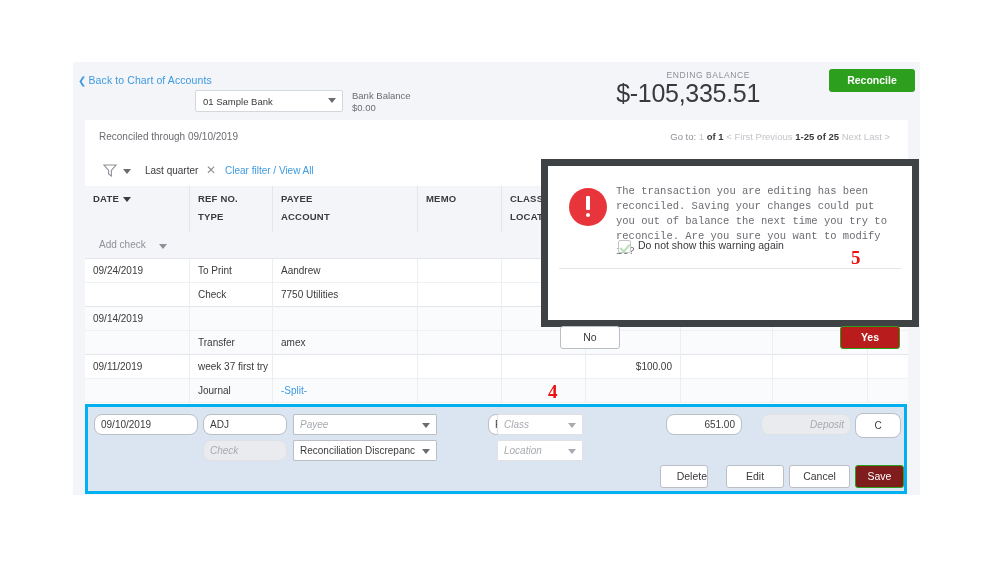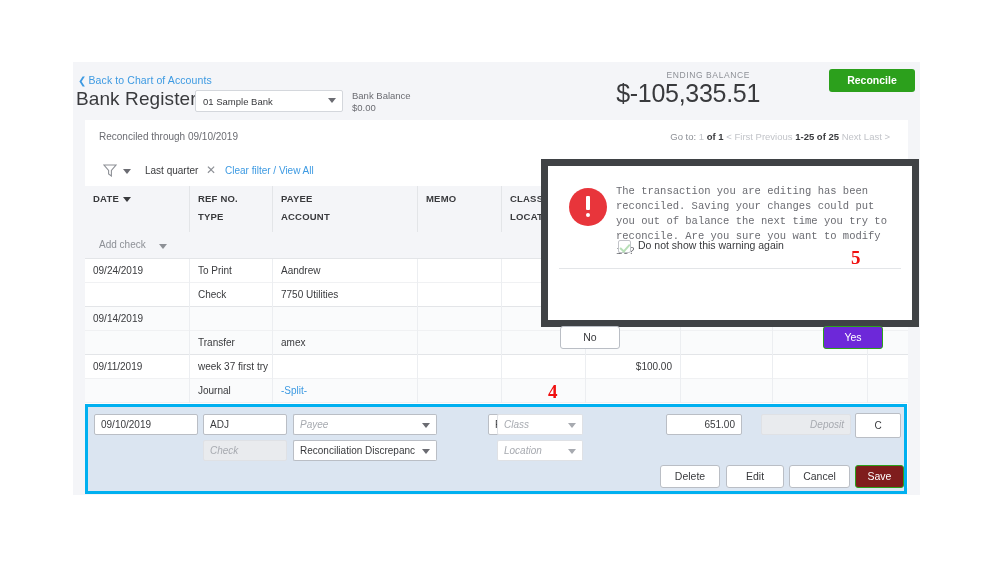--- a/index.html
+++ b/index.html
@@ -201,21 +201,21 @@
   .editrow {
     position: absolute; left: 85px; top: 404px;
     width: 822px; height: 90px;
     background: #dbe5f1;
     border: 3px solid #00b0f0;
   }
   .ef {
     position: absolute;
     background: #fff;
     border: 1px solid #babec5;
-    border-radius: 2px;
+    border-radius: 8px;
     font-size: 10px; color: #393a3d;
     padding: 0 6px;
     height: 21px; line-height: 20px;
     white-space: nowrap; overflow: hidden;
   }
   .ef.disabled { background: #e9ebee; border-color: #dfe1e5; color: #a7aab0; font-style: italic; }
   .ef.ph { color: #a7aab0; font-style: italic; }
   .ef.right { text-align: right; }
   .ef.center { text-align: center; font-style: normal; }
   .dd {
@@ -293,22 +293,22 @@
   }
   .modal-btn {
     position: absolute;
     width: 60px; height: 23px; line-height: 21px;
     text-align: center; font-size: 10.5px;
     border: 1px solid #babec5; border-radius: 3px;
     background: #fff; color: #393a3d; cursor: pointer; margin-top: 45px;
   }
   .modal-btn.no  { left: 12px; top: 115px; }
   .modal-btn.yes {
-    right: 29px; top: 115px;
-    background: #6d28d9; border-color: #2ca01c; color: #fff; font-weight: normal;
+    right: 12px; top: 115px;
+    background: #b91c1c; border-color: #2ca01c; color: #fff; font-weight: bold;
   }
 
   
   .annot {
     position: absolute;
     color: #f01010; font-size: 19px; font-weight: bold;
     font-family: "Liberation Serif", serif;
   }
   .annot-4 { left: 548px; top: 381px; }
   .annot-5 { left: 851px; top: 247px; }
@@ -319,21 +319,20 @@
 <div id="root">
 
   <div class="page">
 
     <div class="page-header">
 
       <div class="back-link">
         <span class="chev">❮</span><span>Back to Chart of Accounts</span>
       </div>
 
-      <div class="page-title">Bank Register</div>
 
       <div class="acct-select">
         <span>01 Sample Bank</span>
         <span class="caret"></span>
       </div>
 
       <div class="bank-balance-label">Bank Balance</div>
       <div class="bank-balance-value">$0.00</div>
 
       <div class="ending-label">ENDING BALANCE</div>
@@ -501,21 +500,21 @@
 
     <div class="ef ph" style="left:409px; top:33px; width:64px; border-color:#dfe1e5; border-right:none; border-radius:2px 0 0 2px;">Location</div>
     <div class="dd light" style="left:473px; top:33px;"></div>
 
     <div class="ef right" style="left:578px; top:7px; width:76px;">651.00</div>
 
     <div class="ef disabled right" style="left:673px; top:7px; width:90px;">Deposit</div>
 
     <div class="ef center" style="left:767px; top:6px; width:46px; height:25px; line-height:24px;">C</div>
 
-    <div class="ebtn" style="left:572px; top:58px; width:60px;">Delete</div>
+    <div class="ebtn" style="left:572px; top:58px; width:48px;text-align:right;">Delete</div>
     <div class="ebtn" style="left:638px; top:58px; width:58px;">Edit</div>
     <div class="ebtn" style="left:701px; top:58px; width:61px;">Cancel</div>
     <div class="ebtn save" style="left:767px; top:58px; width:49px;">Save</div>
   </div>
 
   <div class="annot annot-4">4</div>
 
   <div class="modal">
     <div class="modal-inner">
       <div class="alert-icon"></div>

